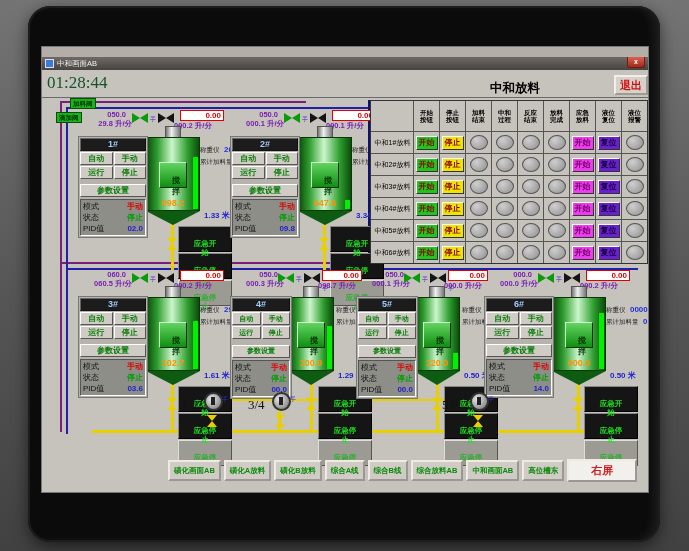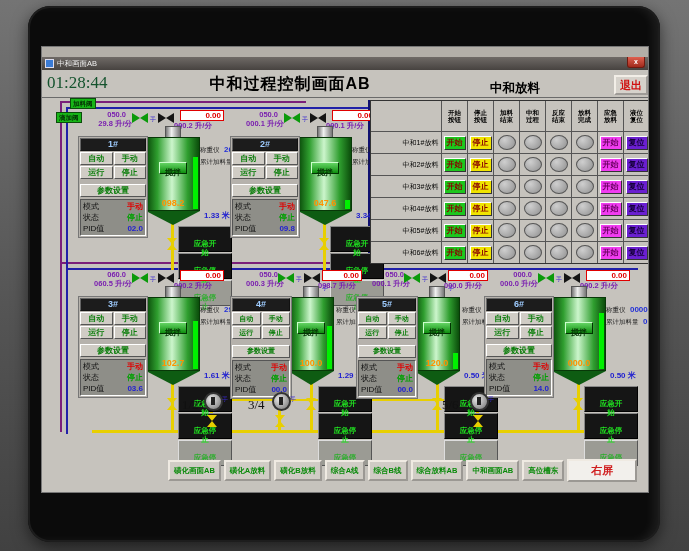--- a/index.html
+++ b/index.html
@@ -21,21 +21,21 @@
   .exit{position:absolute;left:572px;top:28px;width:34px;height:20px;background:#d6d2cb;border:2px outset #f2eee7;
         color:#d01010;font:bold 11px "Liberation Sans",sans-serif;padding:0;z-index:7;}
   .hr-line{position:absolute;left:0;top:50px;width:606px;height:1px;background:#6a6a6a;}
   .glabel{position:absolute;background:#17b517;border:1px solid #0a4d0a;color:#053305;font:bold 6.5px/9px "Liberation Sans",sans-serif;
           padding:0 2px;height:9px;z-index:4;white-space:nowrap;}
   
   .pipe{position:absolute;z-index:1;}
   .purple{background:#7a1f7a;} .blue{background:#2020a8;} .yellow{background:#e8cf00;} .navy{background:#101070;}
   
   .mtable{position:absolute;left:328px;top:53px;background:#c6c3bd;border:1px solid #333;z-index:6;}
-  .trow{display:grid;grid-template-columns:42px repeat(9,26px);border-bottom:1px solid #555;height:21px;align-items:center;padding-left:28px;}
+  .trow{display:grid;grid-template-columns:42px repeat(9,26px);border-bottom:1px solid #555;height:21px;align-items:center;}
   .trow:last-child{border-bottom:none;}
   .thead{height:30px;}
   .tcell{border-left:1px solid #555;height:100%;display:flex;align-items:center;justify-content:center;}
   .tcell.first{border-left:none;}
   .hcell{font:bold 6.5px/7.5px "Liberation Sans",sans-serif;white-space:pre-line;text-align:center;color:#000;}
   .rlabel{font-size:7px;color:#000;padding-left:1px;}
   .tbtn{width:22px;height:14px;font:bold 8px "Liberation Sans",sans-serif;padding:0;border:1px solid;border-color:#fff #333 #333 #fff;color:#8a0000;}
   .startb{background:var(--start_green,#1dc71d);}
   .stopb{background:var(--stop_yellow,#f0e400);}
   .emgb{background:var(--emg_magenta,#f03cf0);color:#6a0060;}
@@ -65,21 +65,21 @@
         border:1px solid;border-color:#fff #555 #555 #fff;padding:0;}
   .pbtn.widebtn{width:100%;margin-top:1px;height:13px;}
   .pinfo{margin-top:2px;background:#8e8e88;border:1px solid;border-color:#555 #fff #fff #555;padding:1px 2px;}
   .irow{display:flex;justify-content:space-between;height:11px;font-size:8px;align-items:center;}
   .ilbl{color:#111;} .ival.red{color:#e00000;font-weight:bold;} .ival.grn{color:#00a000;font-weight:bold;} .ival.blu{color:#2222d0;font-weight:bold;}
   .tank{position:absolute;left:70px;top:16px;width:54px;z-index:2;}
   .nozzle{width:14px;height:10px;margin:0 auto;background:linear-gradient(90deg,#777,#f0f0f0 40%,#777);border:1px solid #555;border-bottom:none;}
   .tbody{height:72px;background:linear-gradient(90deg,#0b4d0b,#2f9e2f 20%,#ccf5cc 48%,#2f9e2f 78%,#0b4d0b);border:1px solid #083808;position:relative;}
   .lbar{position:absolute;right:1px;bottom:1px;width:5px;background:#00f000;}
   .stir{position:absolute;left:50%;transform:translateX(-50%);top:24px;width:28px;height:12px;background:linear-gradient(#63d363,#0f8f0f);
-        border:1px solid;border-color:#cfc #030 #030 #cfc;color:#053305;font:bold 8px "Liberation Sans",sans-serif;padding:4px;}
+        border:1px solid;border-color:#cfc #030 #030 #cfc;color:#053305;font:bold 8px "Liberation Sans",sans-serif;padding:12px;}
   .tval{position:absolute;bottom:2px;width:100%;text-align:center;color:#ff9100;font:bold 9px "Liberation Sans",sans-serif;}
   .cone{width:0;height:0;border-left:27px solid transparent;border-right:27px solid transparent;border-top:14px solid #0e5c12;margin:0 auto;}
   .lvl{position:absolute;left:128px;top:100px;font:bold 8px "Liberation Sans",sans-serif;color:#2222d0;white-space:nowrap;}
   .wrow{position:absolute;left:124px;width:80px;white-space:nowrap;}
   .wrow.w1{top:28px;} .wrow.w2{top:40px;}
   .wlbl,.wunit{font-size:6.5px;color:#222;} .wval{font:bold 8px "Liberation Sans",sans-serif;color:#2230d8;}
   .pipe-down{position:absolute;left:95px;top:112px;width:3px;height:48px;background:#e8cf00;z-index:1;}
   .yvalve{position:absolute;left:91px;top:128px;width:10px;height:12px;z-index:2;}
   .yvalve::before,.yvalve::after{content:"";position:absolute;left:0;width:0;height:0;border-left:5px solid transparent;border-right:5px solid transparent;}
   .yvalve::before{top:0;border-top:6px solid #e8cf00;}
@@ -117,21 +117,20 @@
   <div class="tablet">
     <div class="screen">
       <div class="topstrip"></div>
       <div class="titlebar">
         <span class="wicon"></span>
         <span class="wtitle">中和画面AB</span>
         <span class="wclose">x</span>
       </div>
 
       <div class="time">01:28:44</div>
-      <div class="main-title">中和过程控制画面AB</div>
       <div class="right-title">中和放料</div>
       <button class="exit">退出</button>
       <div class="hr-line"></div>
 
       <div class="glabel" style="left:28px;top:51px;">加料阀</div>
       <div class="glabel" style="left:14px;top:65px;">滴加阀</div>
 
       <div class="pipe purple" style="left:18px;top:54px;width:246px;height:2px;"></div>
       <div class="pipe purple" style="left:18px;top:54px;width:2px;height:331px;"></div>
       <div class="pipe purple" style="left:18px;top:215px;width:572px;height:2px;"></div>

